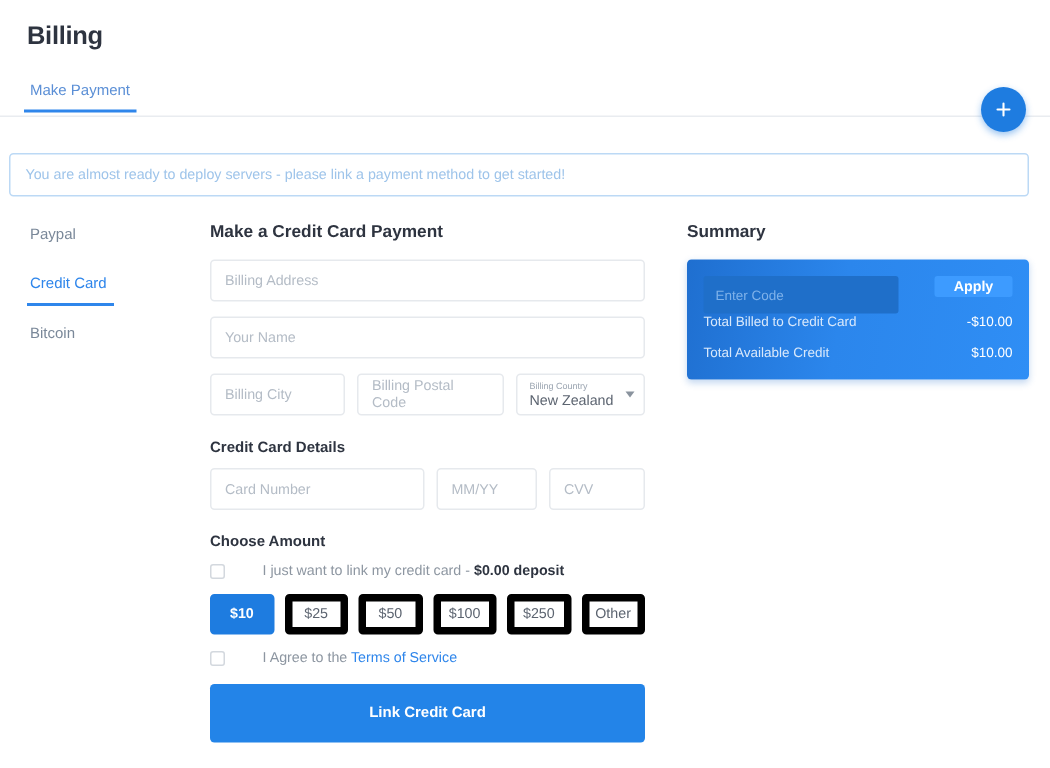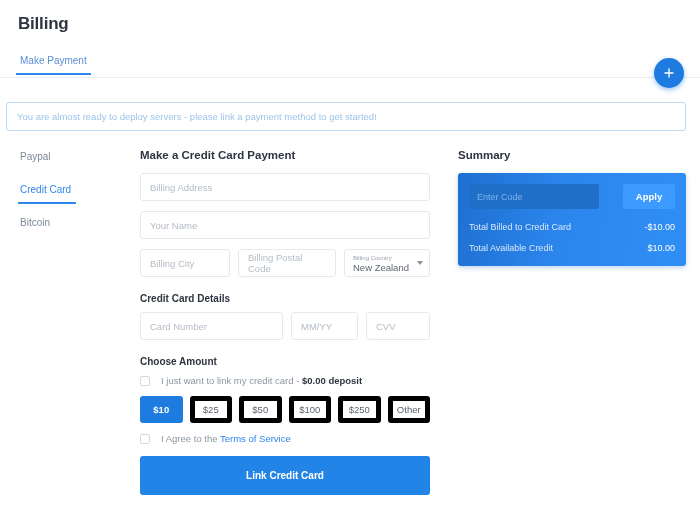--- a/index.html
+++ b/index.html
@@ -179,21 +179,21 @@
     width: 0; height: 0;
     border-left: 3.5px solid transparent;
     border-right: 3.5px solid transparent;
     border-top: 4px solid #8a939e;
   }
 
   
   .checkrow {
     display: flex;
     align-items: center;
-    gap: 11px;
+    gap: 25px;
     font-size: 9.5px;
     color: #8d96a1;
     margin-bottom: 10px;
   }
   .cbox {
     width: 10px; height: 10px;
     border: 1px solid #d3d8de;
     border-radius: 2px;
     background: #fff;
     flex: 0 0 10px;
@@ -244,37 +244,37 @@
     flex: 1;
     padding-left: 28px;
   }
   .summary-card {
     margin-top: 12px;
     background: linear-gradient(100deg, #1f6fd0 0%, #2b86ec 45%, #2f8ef5 100%);
     border-radius: 3px;
     padding: 11px 11px 13px 11px;
     box-shadow: 0 2px 5px rgba(40,110,200,0.28);
   }
-  .coupon-row { display: flex; gap: 24px; margin-bottom: 13px; }
+  .coupon-row { display: flex; gap: 24px; }
   .coupon-input {
     flex: 1;
     height: 25px;
     background: #1f6fc9;
     border: none;
     border-radius: 2px;
     display: flex;
     align-items: center;
     padding: 0 8px;
     font-size: 9px;
     color: #7fb2ea;
     cursor: text;
   }
   .apply-btn {
     width: 52px;
-    height: 25px;
+    height: 14px;
     background: #3d9bff;
     border-radius: 2px;
     color: #fff;
     font-size: 9.5px;
     font-weight: 700;
     display: flex;
     align-items: center;
     justify-content: center;
     cursor: pointer;
   }

